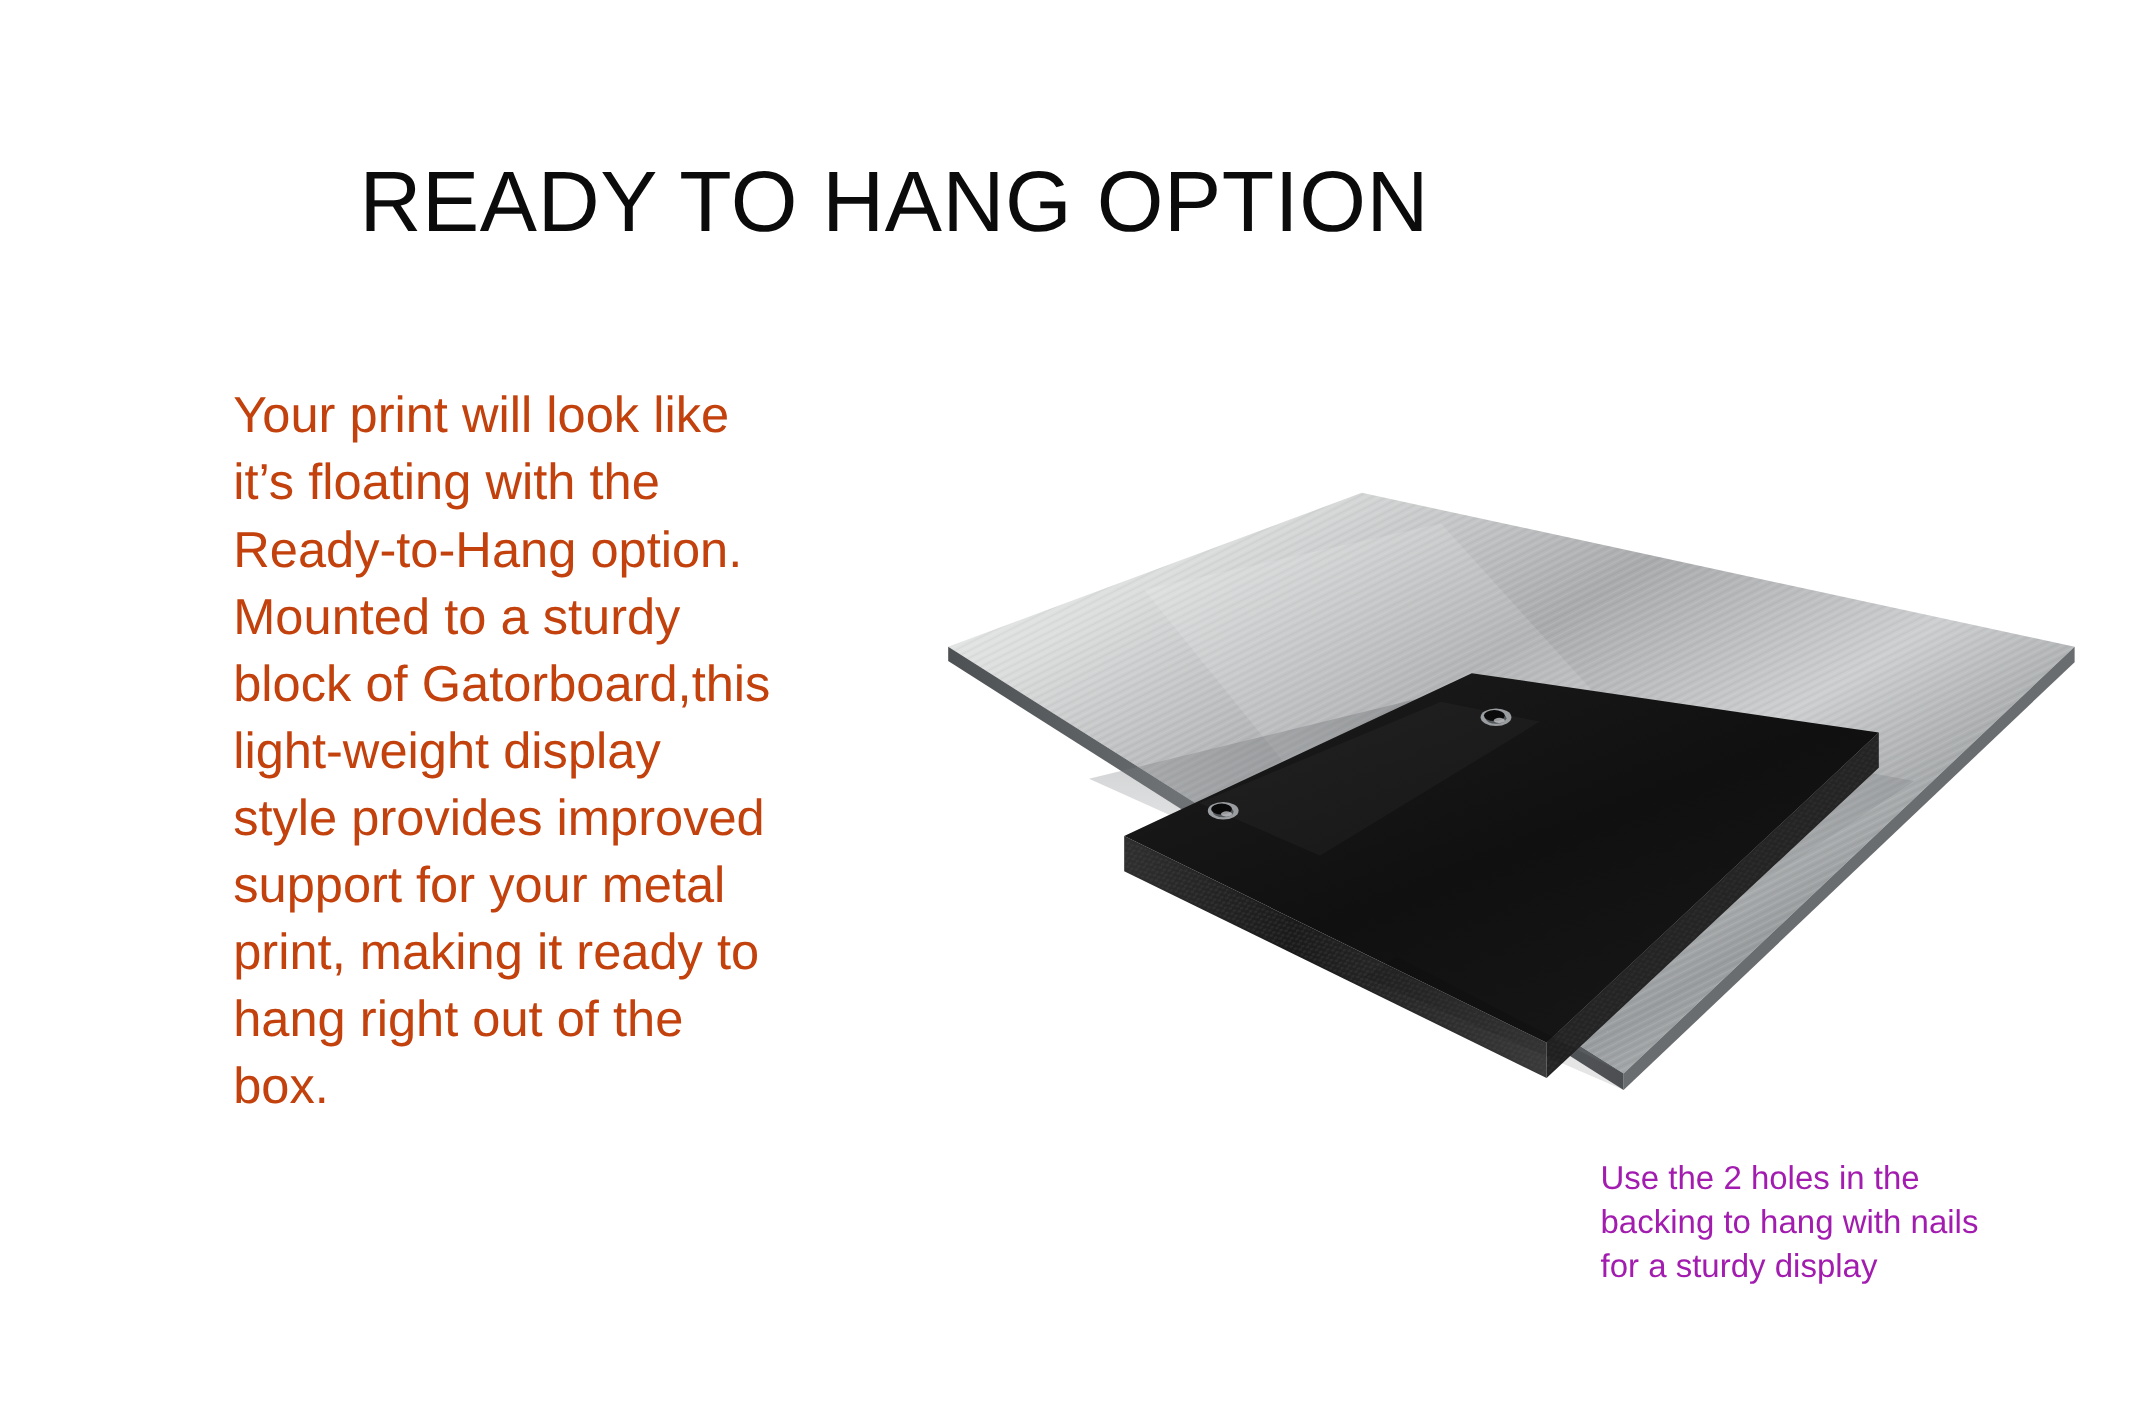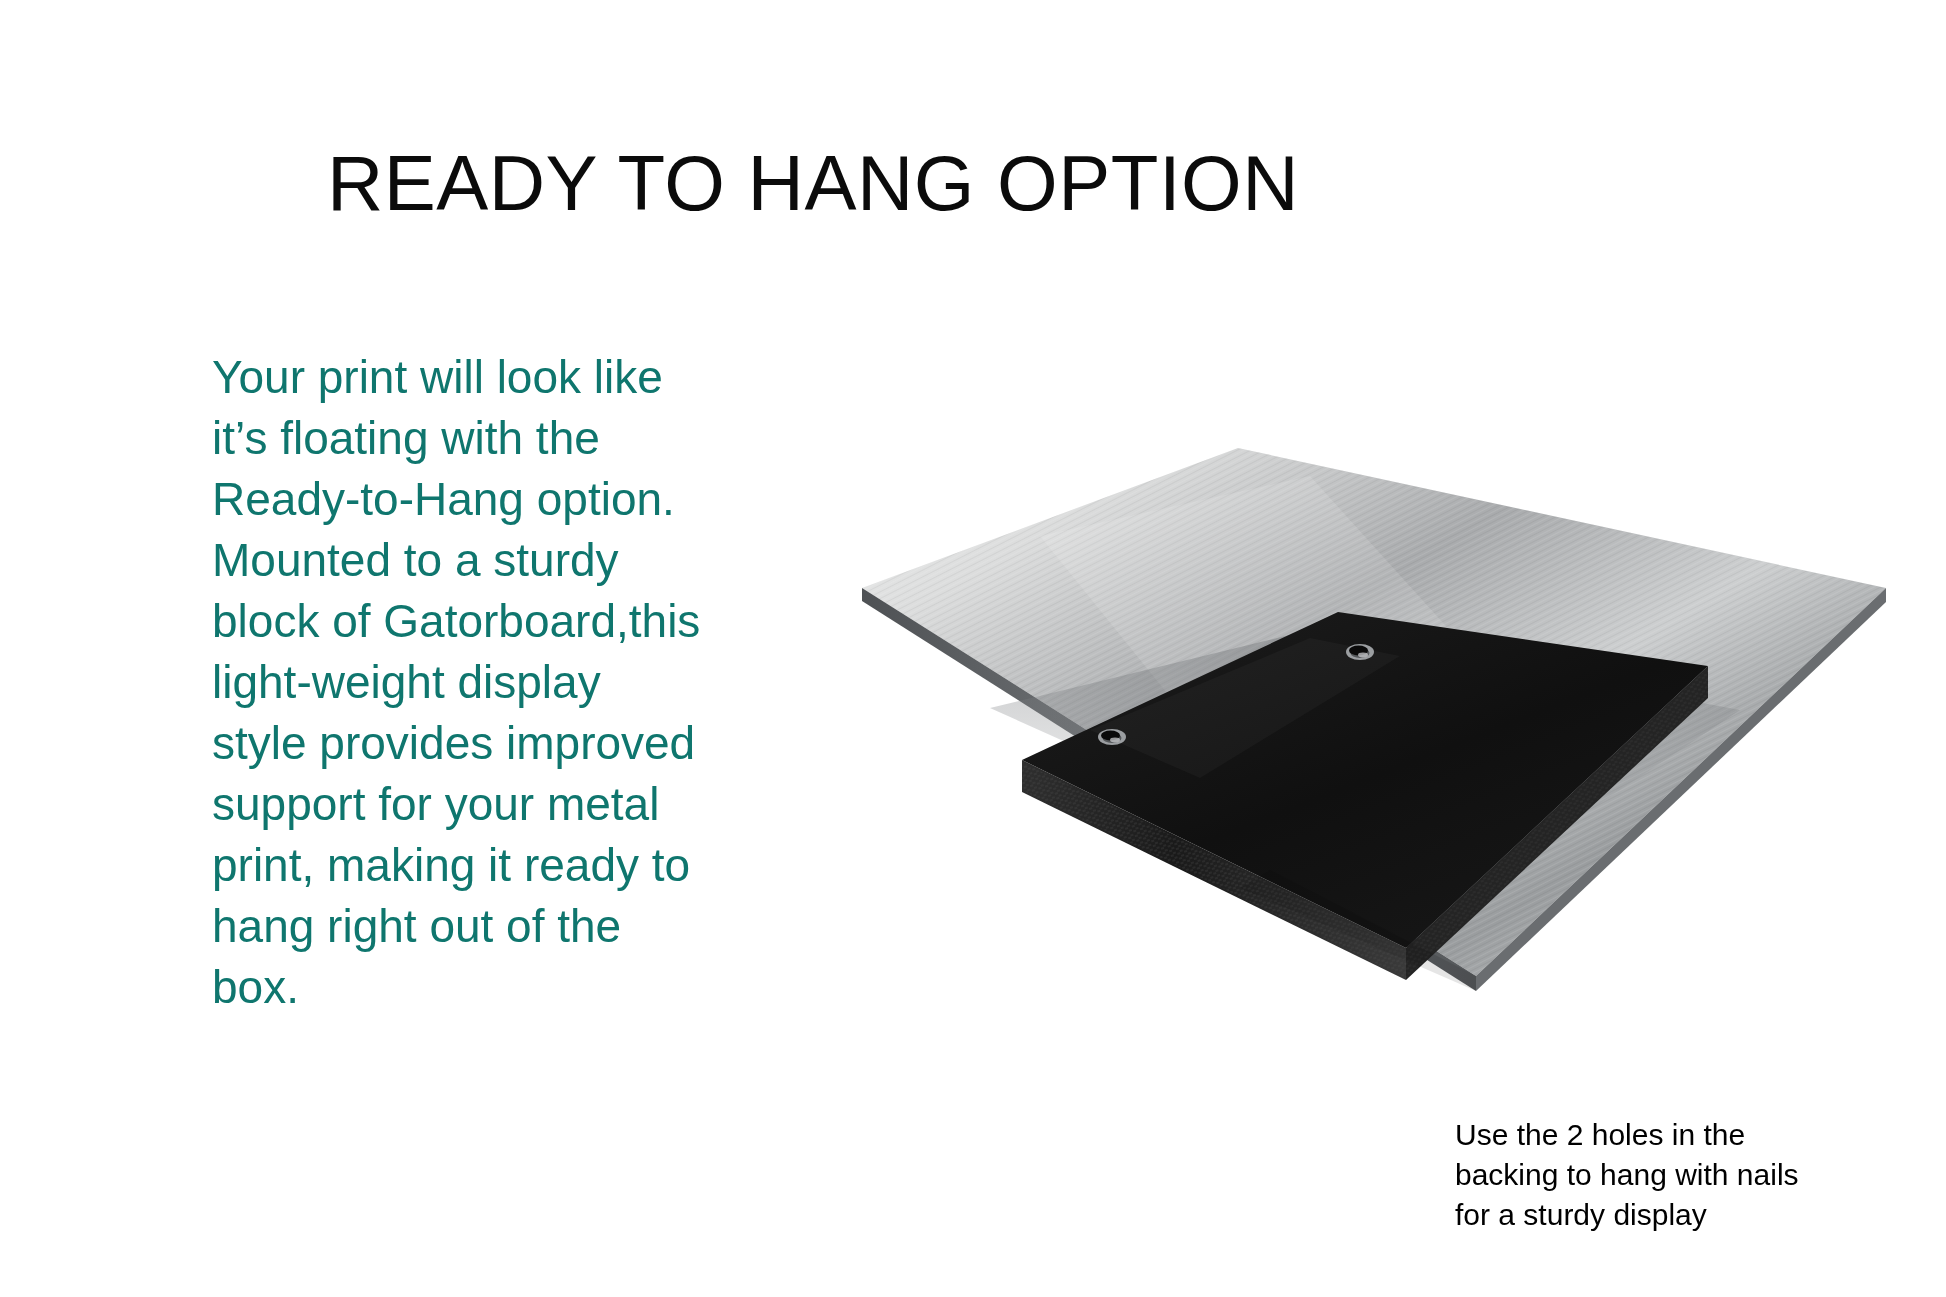--- a/index.html
+++ b/index.html
@@ -34,34 +34,34 @@
 
   
   #body-copy {
     position: absolute;
     left: 212px;
     top: 347px;
     width: 560px;
     font-size: 46px;
     line-height: 61px;
     font-weight: 400;
-    color: #0f766e;
+    color: #c2410c;
     white-space: pre-line;
   }
 
   
   #photo-caption {
     position: absolute;
     left: 1455px;
-    top: 1115px;
+    top: 1052px;
     width: 420px;
     font-size: 30px;
     line-height: 40px;
     font-weight: 400;
-    color: #000000;
+    color: #a21caf;
     white-space: pre-line;
   }
 
   
   #product-photo {
     position: absolute;
     left: 840px;
     top: 440px;
     width: 1060px;
     height: 570px;

